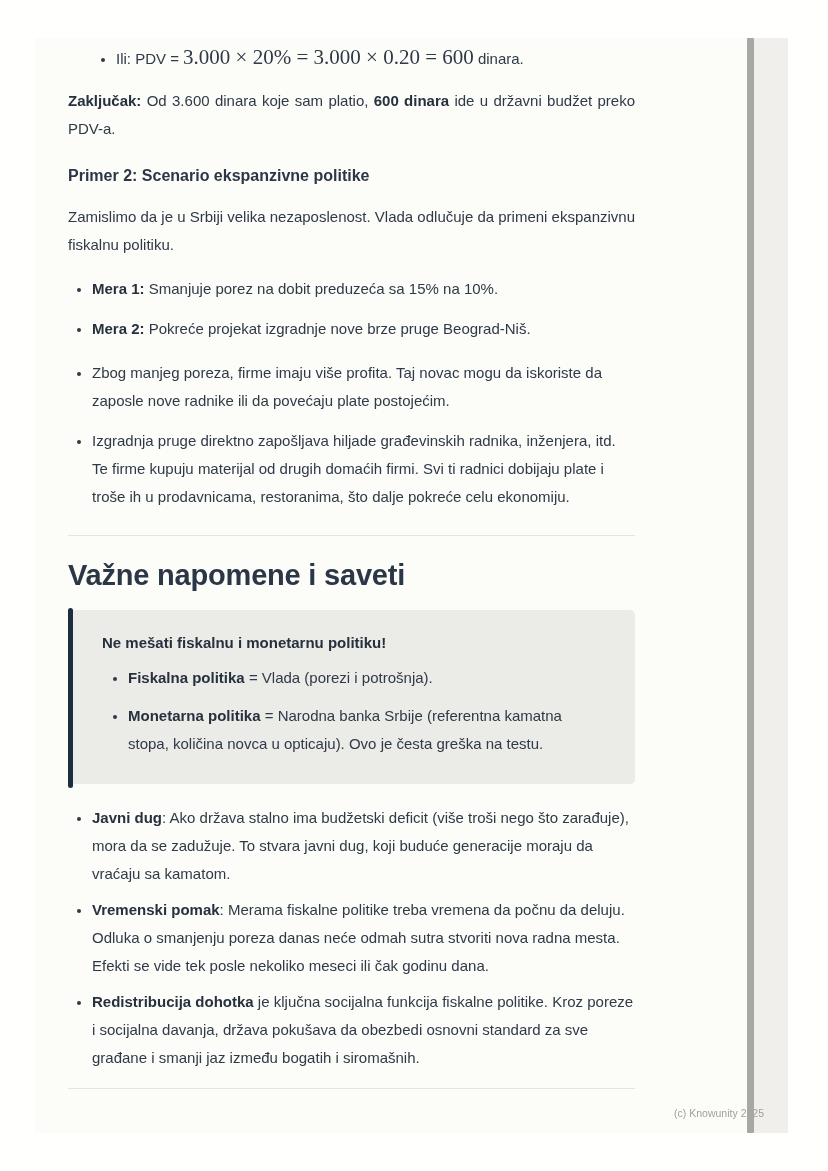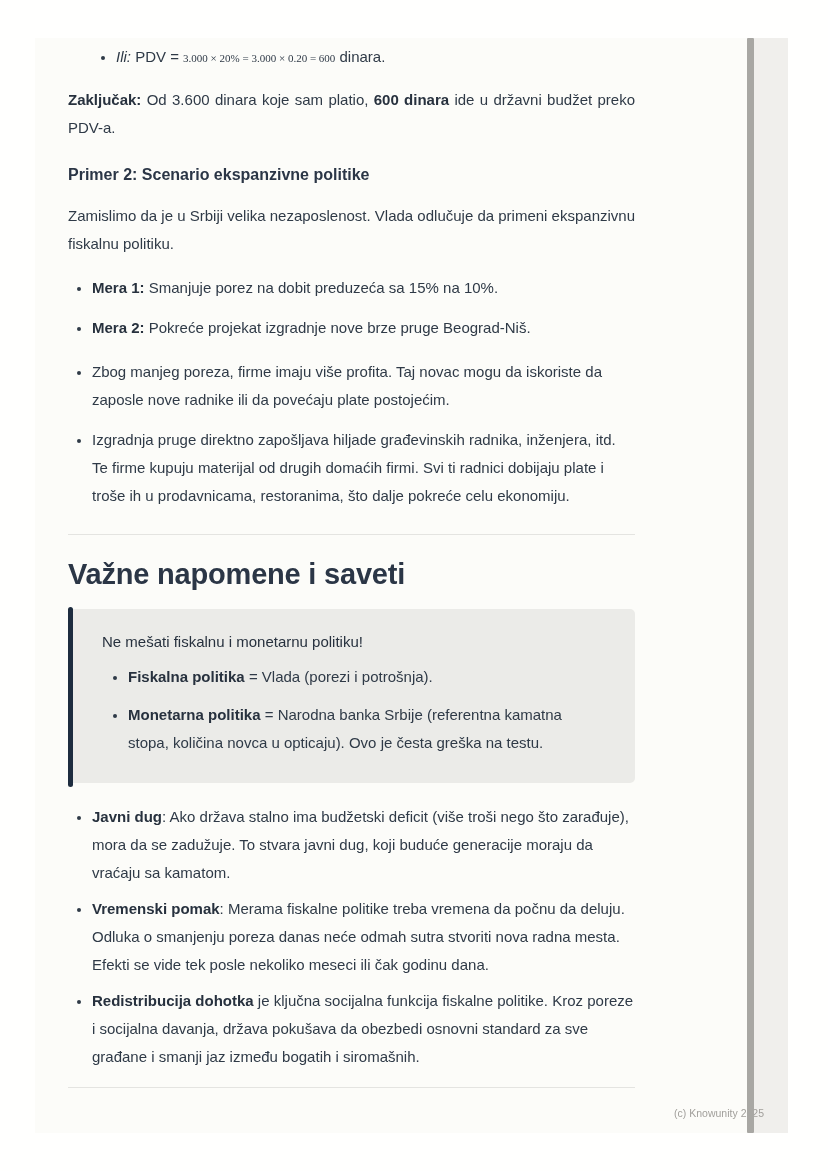--- a/index.html
+++ b/index.html
@@ -44,24 +44,24 @@
     border-radius:1px;
     z-index:4;
   }
   .content{
     position:absolute;left:33px;top:5px;width:567px;
     font-size:15px;line-height:28px;
   }
   p{margin:14px 0;}
   p.justify{text-align:justify;}
   strong, b{font-weight:700;color:var(--strong);}
-  .italic{font-style:italic;}
+  .italic{}
   .math{
     font-family:"Liberation Serif","DejaVu Serif",serif;
-    font-size:11px;
+    font-size:21px;
   }
   h3.subheading{
     font-size:16px;font-weight:700;color:var(--heading);
     margin:22px 0 16px;line-height:22px;
   }
   h2.big-heading{
     font-size:29px;font-weight:700;color:var(--heading);
     margin:26px 0 0;line-height:26px;letter-spacing:-0.2px;
   }
   ul{margin:16px 0;padding-left:24px;list-style:disc;}
@@ -83,21 +83,21 @@
     background:var(--callout_bg);
     border-radius:5px;
     padding:20px 30px 16px 34px;
   }
   .callout-bar{
     position:absolute;left:0;top:-2px;bottom:-4px;width:5px;
     background:var(--callout_border);
     border-radius:4px;
   }
   .callout-title{
-    font-weight:400;color:var(--strong);
+    font-weight:700;color:var(--strong);
     margin:0;line-height:26px;
   }
   .callout ul{margin:8px 0 6px;padding-left:26px;}
   .callout ul li{margin-bottom:10px;}
   ul.final-list{margin:20px 0 0;}
   ul.final-list li{margin-bottom:8px;}
   .footer-credit{
     position:absolute;right:24px;bottom:14px;
     font-size:10.5px;line-height:12px;
     color:var(--footer_text);

